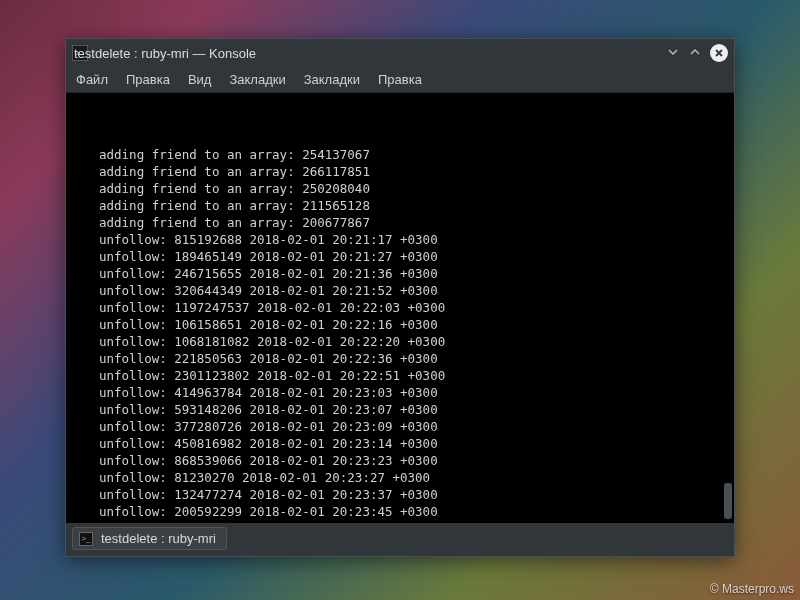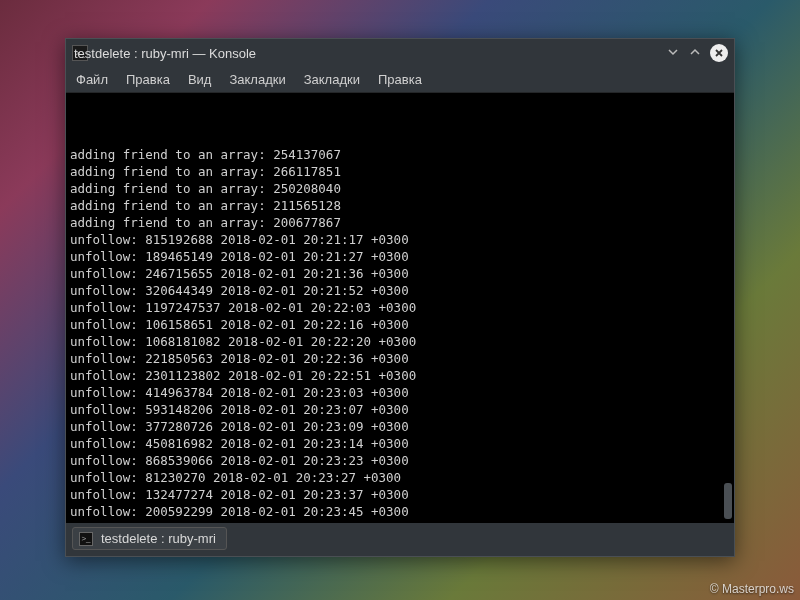--- a/index.html
+++ b/index.html
@@ -84,21 +84,21 @@
     color: #d0d0d0;
     font-family: "DejaVu Sans Mono", "Liberation Mono", monospace;
     font-size: 12.5px;
     line-height: 17px;
     padding: 2px 4px;
     height: 430px;
     position: relative;
     overflow: hidden;
     white-space: pre;
   }
-  .terminal .line { white-space: pre; }
+  .terminal .line { white-space: pre; margin-left: 29px; }
   .scrollbar {
     position: absolute;
     right: 2px; bottom: 4px;
     width: 8px; height: 36px;
     background: #4a4f54;
     border-radius: 3px;
   }
   .tabbar {
     background: #31363b;
     padding: 4px 6px 6px 6px;

